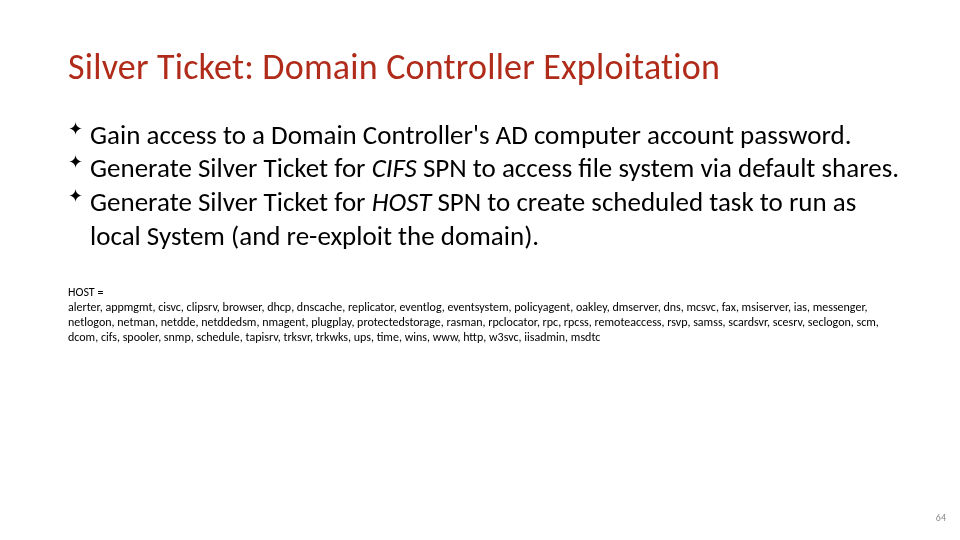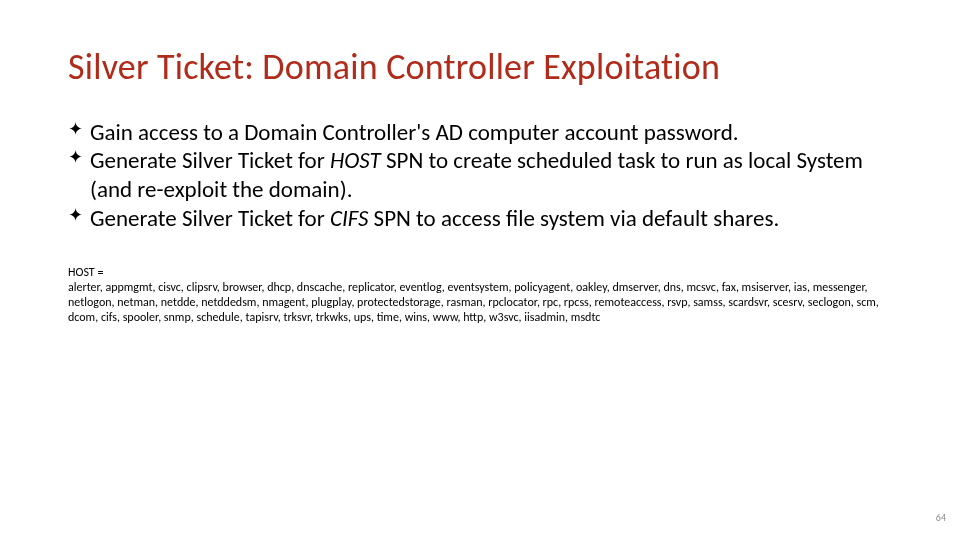--- a/index.html
+++ b/index.html
@@ -28,21 +28,21 @@
     margin: 8px 0 30px 0;
     letter-spacing: 0.2px;
     line-height: 1.1;
   }
   .bullets {
     margin: 0 0 32px 0;
     padding: 0;
     list-style: none;
   }
   .bullets li {
-    font-size: 23px;
+    font-size: 27px;
     line-height: 1.25;
     margin: 0;
     padding-left: 22px;
     position: relative;
   }
   .bullets li::before {
     content: "✦";
     position: absolute;
     left: 0;
     top: 0;
@@ -75,24 +75,24 @@
 
 <div class="slide">
 
   <h1 class="title">Silver Ticket: Domain Controller Exploitation</h1>
 
   <ul class="bullets">
     <li>
       <span>Gain access to a Domain Controller's AD computer account password.</span><span class="italic"></span><span></span>
     </li>
     <li>
-      <span>Generate Silver Ticket for </span><span class="italic">HOST</span><span> SPN to create scheduled task to run as local System (and re-exploit the domain).</span>
+      <span>Generate Silver Ticket for </span><span class="italic">CIFS</span><span> SPN to access file system via default shares.</span>
     </li>
     <li>
-      <span>Generate Silver Ticket for </span><span class="italic">CIFS</span><span> SPN to access file system via default shares.</span>
+      <span>Generate Silver Ticket for </span><span class="italic">HOST</span><span> SPN to create scheduled task to run as local System (and re-exploit the domain).</span>
     </li>
   </ul>
 
   <div class="hostblock">
     <span class="hosteq">HOST =</span>
     <span class="hostlist">alerter, appmgmt, cisvc, clipsrv, browser, dhcp, dnscache, replicator, eventlog, eventsystem, policyagent, oakley, dmserver, dns, mcsvc, fax, msiserver, ias, messenger, netlogon, netman, netdde, netddedsm, nmagent, plugplay, protectedstorage, rasman, rpclocator, rpc, rpcss, remoteaccess, rsvp, samss, scardsvr, scesrv, seclogon, scm, dcom, cifs, spooler, snmp, schedule, tapisrv, trksvr, trkwks, ups, time, wins, www, http, w3svc, iisadmin, msdtc</span>
   </div>
 
   <div class="pagenum">64</div>
 

